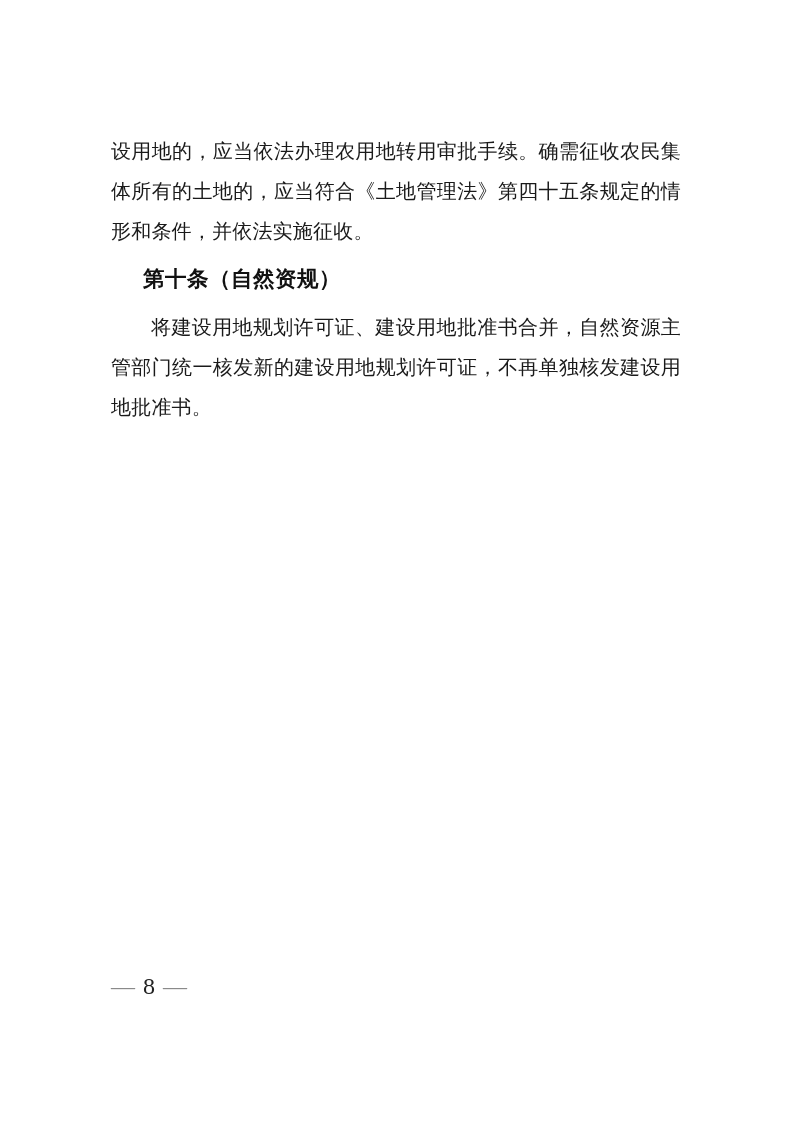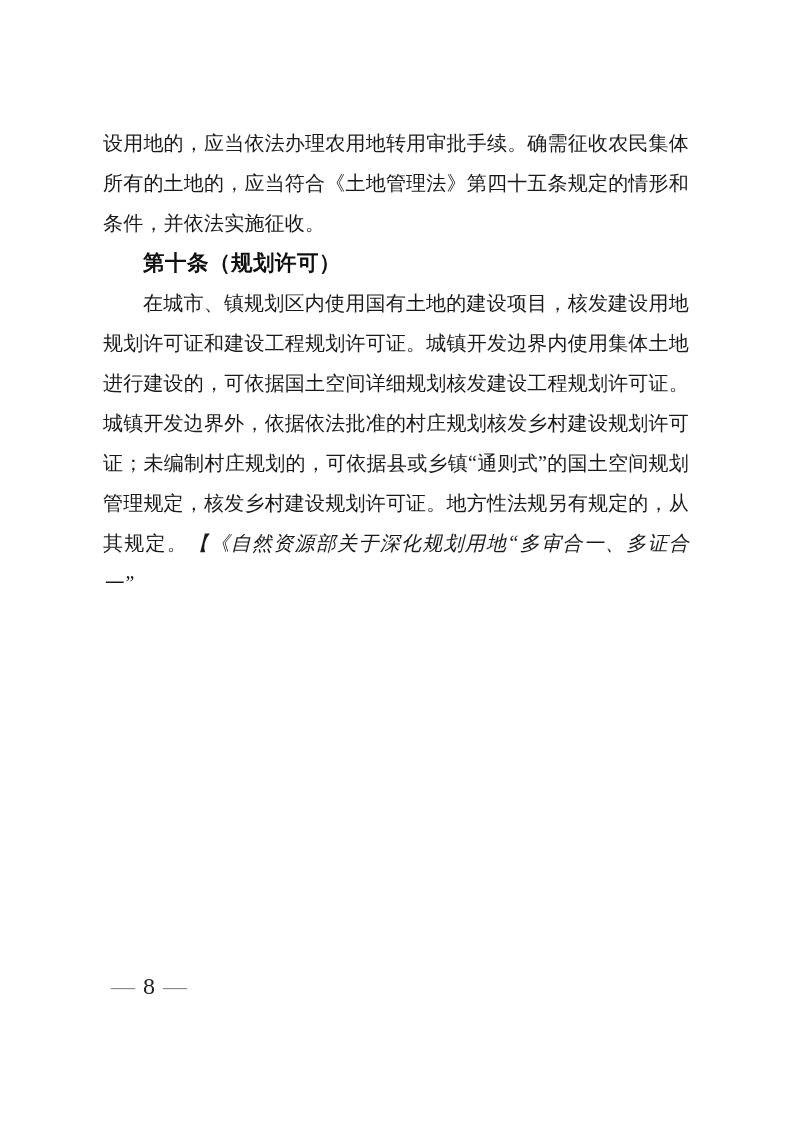--- a/index.html
+++ b/index.html
@@ -20,21 +20,21 @@
     position: absolute;
     left: 103px;
     top: 123px;
     width: 586px;
     font-size: 20px;
     line-height: 40px;
     letter-spacing: 0.2px;
     text-align: justify;
   }
   .doc-body p {
-    margin: 0;
+    margin: 8px;
     padding: 0;
   }
   .para-indent {
     text-indent: 40px;
   }
   .citation {
     font-style: italic;
   }
   .article-heading {
     margin: 0;
@@ -69,22 +69,22 @@
 <body>
 
 <div class="page">
 
   <div class="doc-body">
 
     <p><span>设用地的，应当依法办理农用地转用审批手续。确需征收农民集体所有的土地的，应当符合《土地管理法》第四十五条规定的情形和条件，并依法实施征收。</span></p>
 
 
 
-    <h2 class="article-heading">第十条（规划许可）</h2>
+    <h2 class="article-heading">第十条（自然资规）</h2>
 
+    <p class="para-indent"><span>将建设用地规划许可证、建设用地批准书合并，自然资源主管部门统一核发新的建设用地规划许可证，不再单独核发建设用地批准书。</span></p>
 
-    <p class="para-indent"><span>在城市、镇规划区内使用国有土地的建设项目，核发建设用地规划许可证和建设工程规划许可证。城镇开发边界内使用集体土地进行建设的，可依据国土空间详细规划核发建设工程规划许可证。城镇开发边界外，依据依法批准的村庄规划核发乡村建设规划许可证；未编制村庄规划的，可依据县或乡镇“通则式”的国土空间规划管理规定，核发乡村建设规划许可证。地方性法规另有规定的，从其规定。</span><span class="citation">【《自然资源部关于深化规划用地“多审合一、多证合一”</span></p>
 
   </div>
 
   <div class="page-footer"><span class="dash">—</span><span class="num">8</span><span class="dash">—</span></div>
 
 </div>
 
 </body></html>

